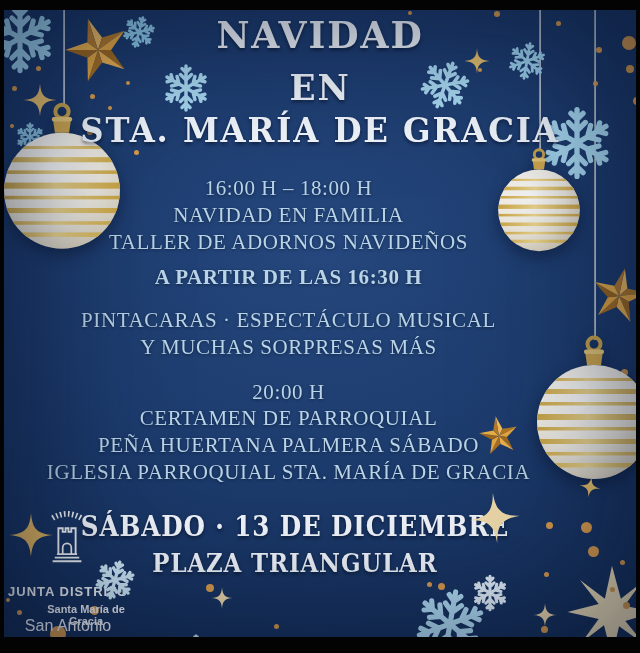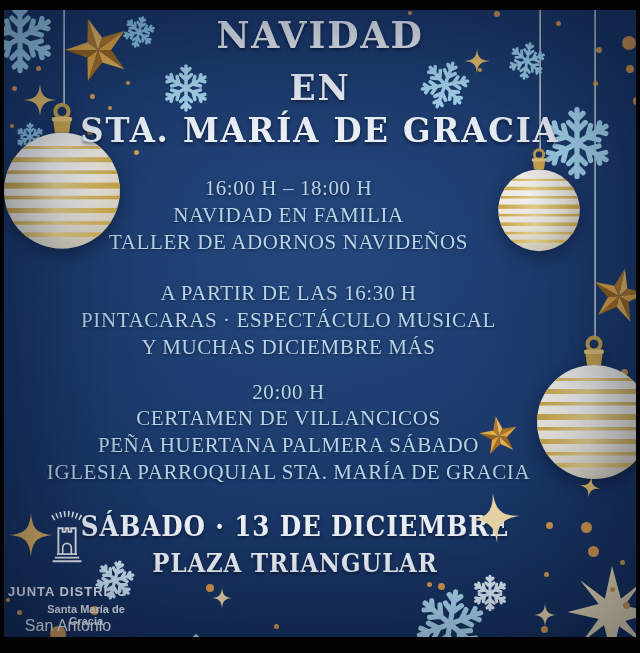--- a/index.html
+++ b/index.html
@@ -220,26 +220,26 @@
   <div class="dot" style="left:274px;top:624px;width:5px;height:5px;"></div>
 
   <div class="txt title" style="top:12px;font-size:38px;">NAVIDAD</div>
   <div class="txt title" style="top:66px;font-size:36px;">EN</div>
   <div class="txt title" style="top:110px;font-size:34px;">STA. MARÍA DE GRACIA</div>
 
   <div class="txt sched" style="top:176px;">16:00 H – 18:00 H</div>
   <div class="txt sched" style="top:230px;">TALLER DE ADORNOS NAVIDEÑOS</div>
   <div class="txt sched" style="top:203px;">NAVIDAD EN FAMILIA</div>
 
-  <div class="txt sched" style="top:281px;">A PARTIR DE LAS 16:30 H</div>
+  <div class="txt sched" style="top:265px;font-weight:bold;">A PARTIR DE LAS 16:30 H</div>
   <div class="txt sched" style="top:308px;">PINTACARAS · ESPECTÁCULO MUSICAL</div>
-  <div class="txt sched" style="top:335px;">Y MUCHAS DICIEMBRE MÁS</div>
+  <div class="txt sched" style="top:335px;">Y MUCHAS SORPRESAS MÁS</div>
 
   <div class="txt sched" style="top:380px;">20:00 H</div>
-  <div class="txt sched" style="top:406px;">CERTAMEN DE VILLANCICOS</div>
+  <div class="txt sched" style="top:406px;">CERTAMEN DE PARROQUIAL</div>
   <div class="txt sched" style="top:433px;">PEÑA HUERTANA PALMERA SÁBADO</div>
   <div class="txt sched" style="top:460px;">IGLESIA PARROQUIAL STA. MARÍA DE GRACIA</div>
 
   <div class="txt footer" style="top:510px;font-size:28px;">SÁBADO · 13 DE DICIEMBRE</div>
   <div class="txt footer" style="top:548px;font-size:26px;">PLAZA TRIANGULAR</div>
 
   <div class="logo-box">
     <svg style="position:absolute;left:38px;top:0;" width="46" height="84" viewBox="0 0 64 90">
         <use href="#crest"></use>
       </svg>

